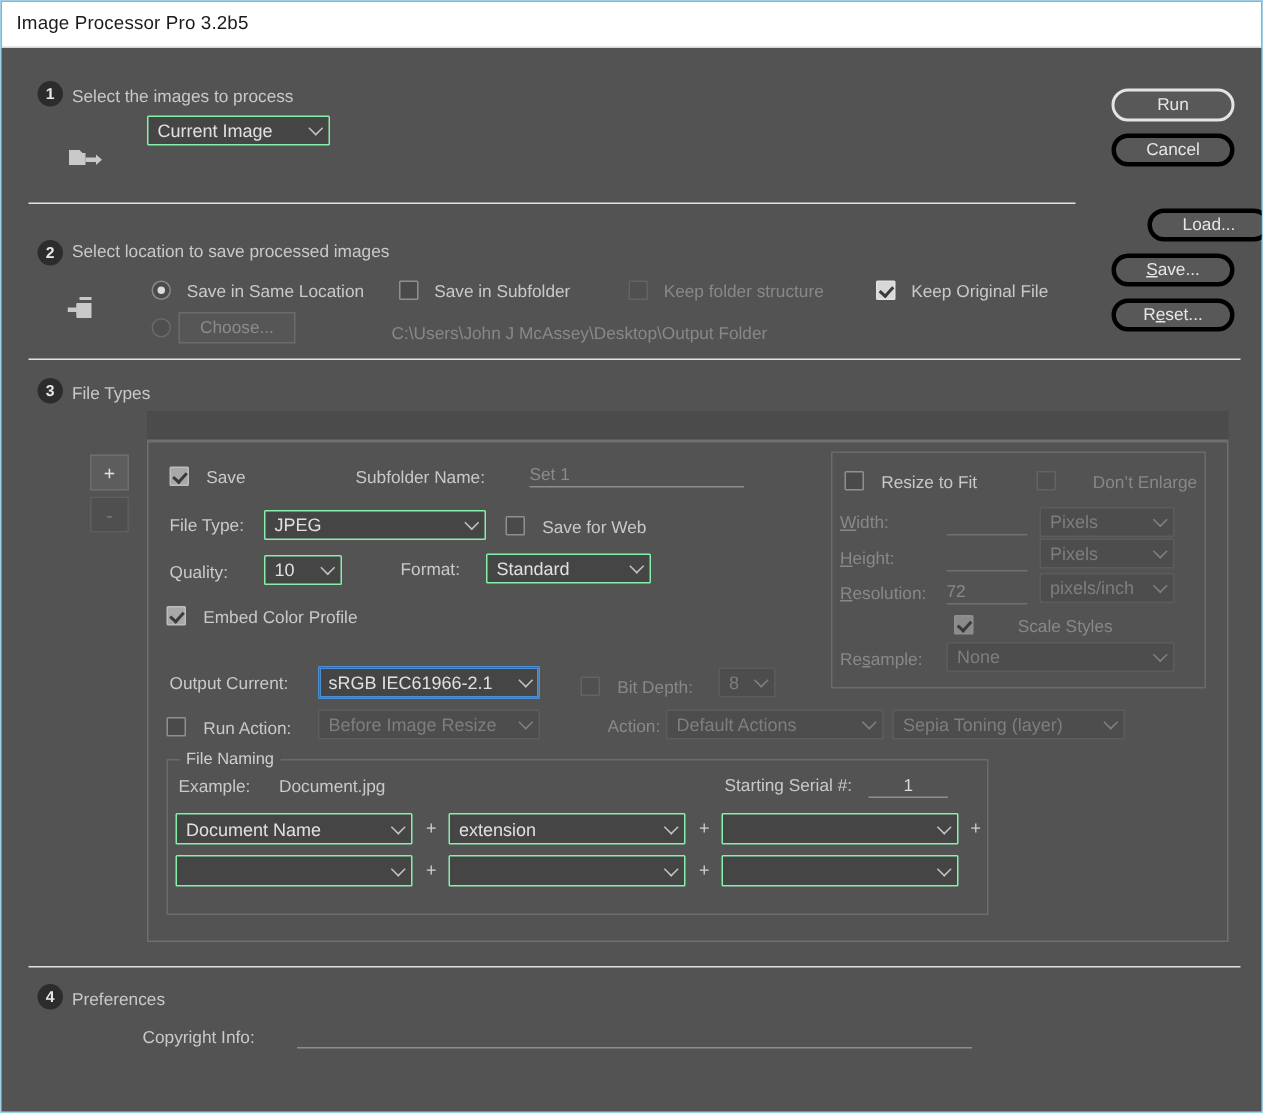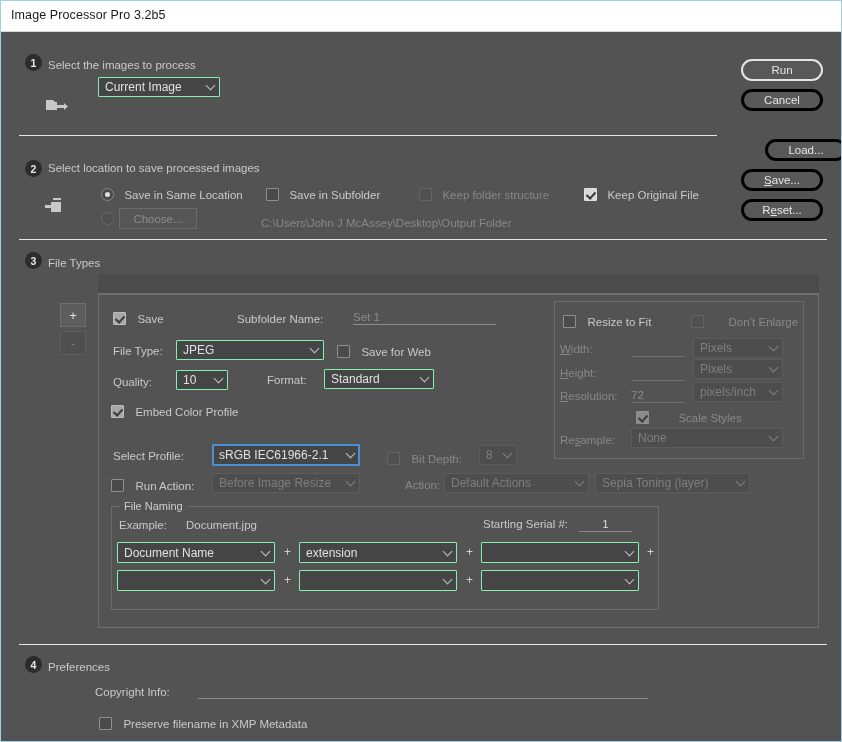--- a/index.html
+++ b/index.html
@@ -293,21 +293,21 @@
     <span class="cbx checked" style="background:#8a8a8a;border-color:#8f8f8f;"></span>
     <span class="lbl dim" style="margin-left:25px;">Scale Styles</span>
   </div>
 
   <div class="lbl dim" style="position:absolute; left:559px; top:433px;">Re<span class="uscore">s</span>ample:</div>
   <div class="dd disabled" style="left:630px; top:427px; width:152px;">
     <span>None</span>
     <i class="chev"></i>
   </div>
 
-  <div class="lbl" style="position:absolute; left:112px; top:449px;">Select Profile:</div>
+  <div class="lbl" style="position:absolute; left:112px; top:449px;">Output Current:</div>
   <div class="dd focus" style="left:211px; top:443px; width:148px; height:22px;">
     <span>sRGB IEC61966-2.1</span>
     <i class="chev"></i>
   </div>
 
   <div style="position:absolute; left:386px; top:448px;">
     <span class="cbx disabled"></span>
     <span class="lbl dim" style="margin-left:7px;">Bit Depth:</span>
   </div>
   <div class="dd disabled" style="left:478px; top:444px; width:38px;">
@@ -380,18 +380,14 @@
   <div class="rule" style="left:18px; top:643px; width:808px;"></div>
 
   <div class="badge" style="left:24px; top:655px;">4</div>
   <div class="lbl" style="position:absolute; left:47px; top:660px;">Preferences</div>
 
   <div class="lbl" style="position:absolute; left:94px; top:685px;">Copyright Info:</div>
   <div class="uline" style="left:197px; top:680px; width:450px; height:18px;">
     <span></span>
   </div>
 
-  <div style="position:absolute; left:98px; top:713px;">
-    <span class="cbx"></span>
-    <span class="lbl" style="margin-left:7px;">Preserve filename in XMP Metadata</span>
-  </div>
 
 </div>
 
 </body></html>

